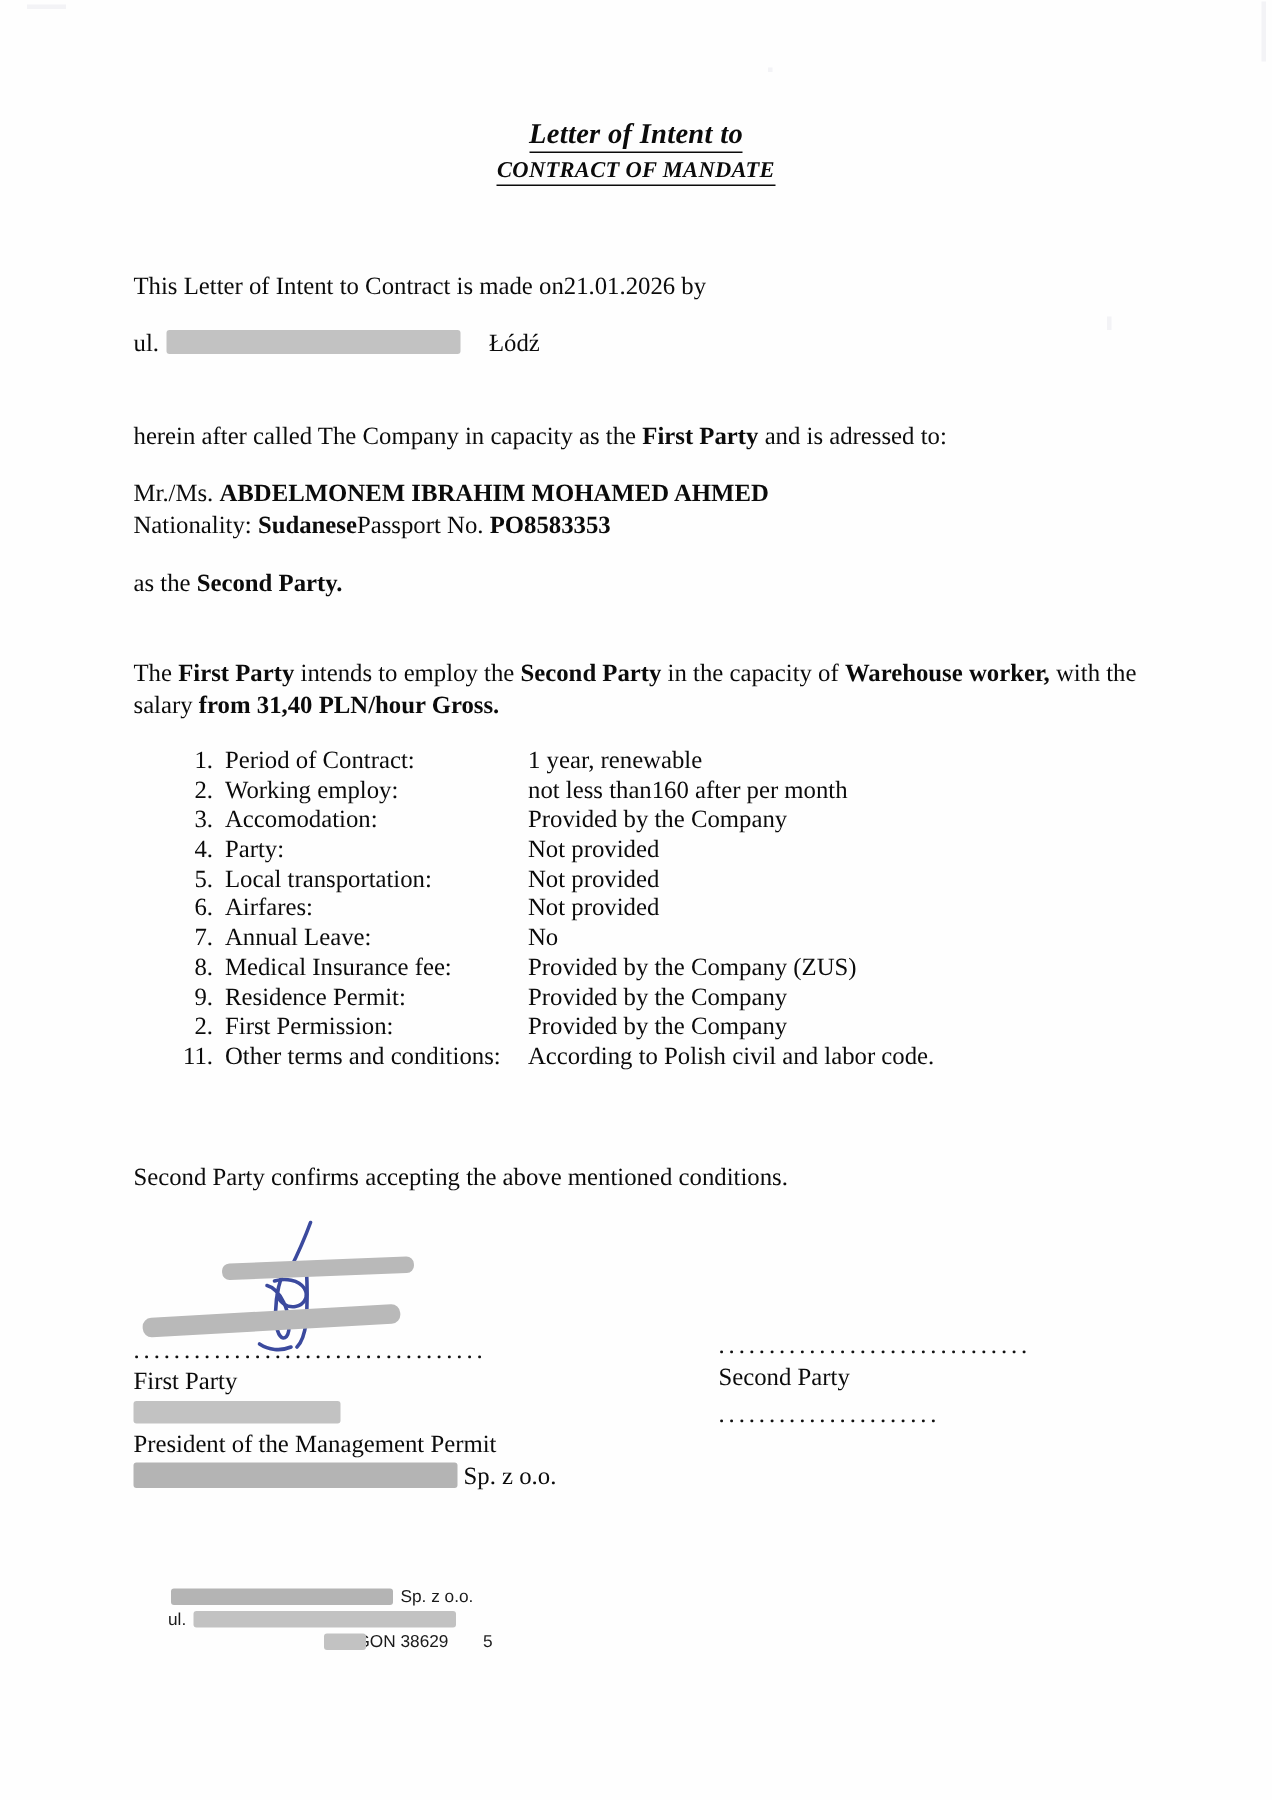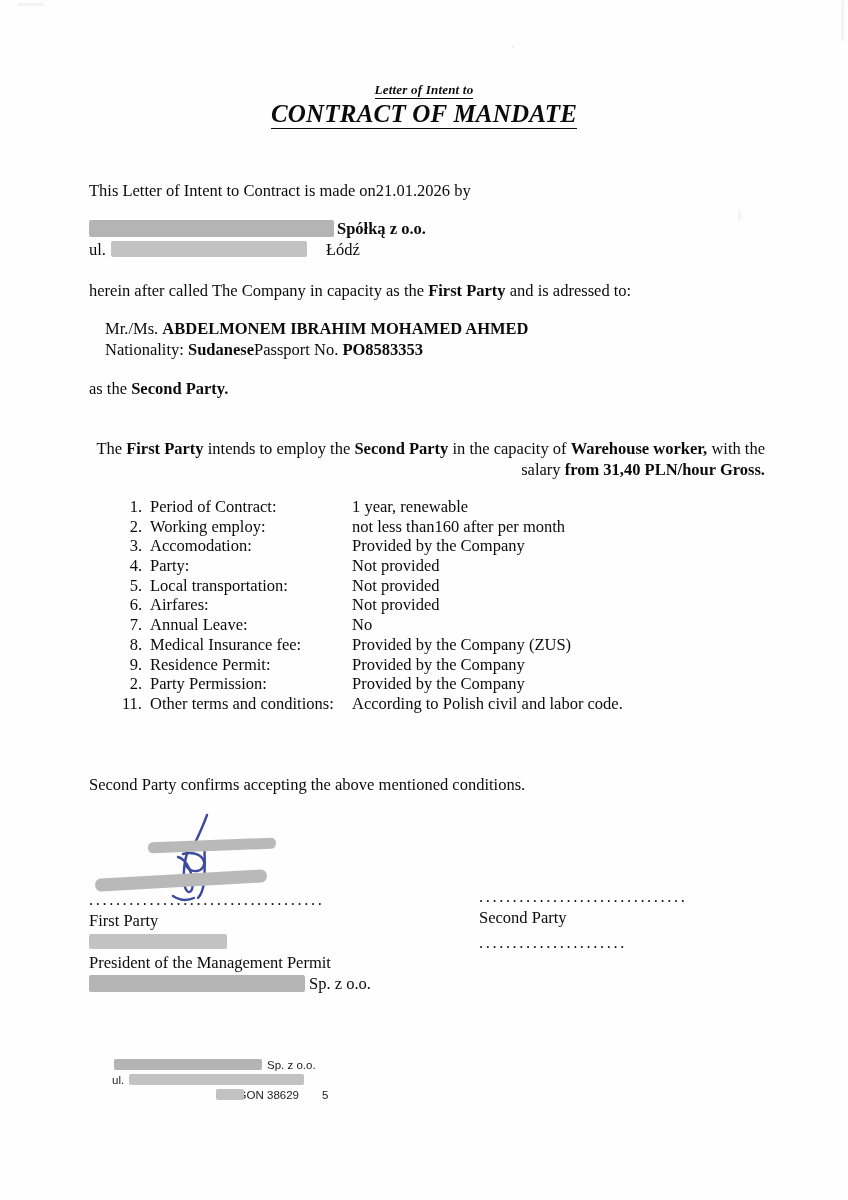--- a/index.html
+++ b/index.html
@@ -22,49 +22,49 @@
     position: absolute;
     top: 78px;
     left: 0;
     width: 848px;
     text-align: center;
   }
   .title-line {
     font-family: "Liberation Serif", "DejaVu Serif", serif;
     font-weight: bold;
     font-style: italic;
-    font-size: 13px;
+    font-size: 19px;
     letter-spacing: 0.2px;
     line-height: 23px;
     display: block;
   }
   .title-line span.u {
     border-bottom: 1.6px solid #0b0b0b;
     padding-bottom: 1px;
   }
   .title-line.big {
-    font-size: 25px;
+    font-size: 15px;
     line-height: 26px;
   }
 
   
   .blk {
     position: absolute;
     left: 89px;
     font-size: 16.5px;
     line-height: 21px;
   }
   .b { font-weight: bold; }
 
   .para-intro { top: 180px; width: 640px; }
   .para-company { top: 218px; width: 680px; }
   .para-herein { top: 280px; width: 700px; }
-  .para-person { top: 318px; width: 700px; margin-left: 16px; }
+  .para-person { top: 318px; width: 700px; }
   .para-second { top: 378px; width: 400px; }
-  .para-employ { top: 438px; width: 676px; text-align: right; }
+  .para-employ { top: 438px; width: 676px; }
   .para-confirm { top: 774px; width: 600px; }
 
   
   .redact {
     position: absolute;
     background: #bcbcbc;
     border-radius: 2px;
   }
   .redact.soft { background: #c2c2c2; }
   .redact.dark { background: #b4b4b4; }
@@ -201,24 +201,20 @@
       <span class="u">CONTRACT OF MANDATE</span>
     </div>
   </div>
 
   <div class="blk para-intro">
     <span>This Letter of Intent to Contract is made on</span><span>21.01.2026</span><span> by</span>
   </div>
 
   <div class="blk para-company">
     <div style="position:relative;height:21px;">
-      <span class="redact dark" style="left:0px;top:2px;width:245px;height:17px;"></span>
-      <span style="position:absolute;left:248px;top:0;" class="b">Spółką z o.o.</span>
-    </div>
-    <div style="position:relative;height:21px;">
       <span>ul. </span>
       <span class="redact soft" style="left:22px;top:2px;width:196px;height:16px;"></span>
       <span style="position:absolute;left:237px;top:0;font-family:Liberation Serif, serif;">Łódź</span>
     </div>
   </div>
 
   <div class="blk para-herein">
     <span>herein after called The Company in capacity as the </span><span class="b">First Party</span><span> and is adressed to:</span>
   </div>
 
@@ -280,21 +276,21 @@
       <span class="term-label">Medical Insurance fee:</span>
       <span class="term-value">Provided by the Company (ZUS)</span>
     </div>
     <div class="term-row">
       <span class="term-num">9.</span>
       <span class="term-label">Residence Permit:</span>
       <span class="term-value">Provided by the Company</span>
     </div>
     <div class="term-row">
       <span class="term-num">2.</span>
-      <span class="term-label">Party Permission:</span>
+      <span class="term-label">First Permission:</span>
       <span class="term-value">Provided by the Company</span>
     </div>
     <div class="term-row">
       <span class="term-num">11.</span>
       <span class="term-label">Other terms and conditions:</span>
       <span class="term-value">According to Polish civil and labor code.</span>
     </div>
   </div>
 
   <div class="blk para-confirm">Second Party confirms accepting the above mentioned conditions.</div>

